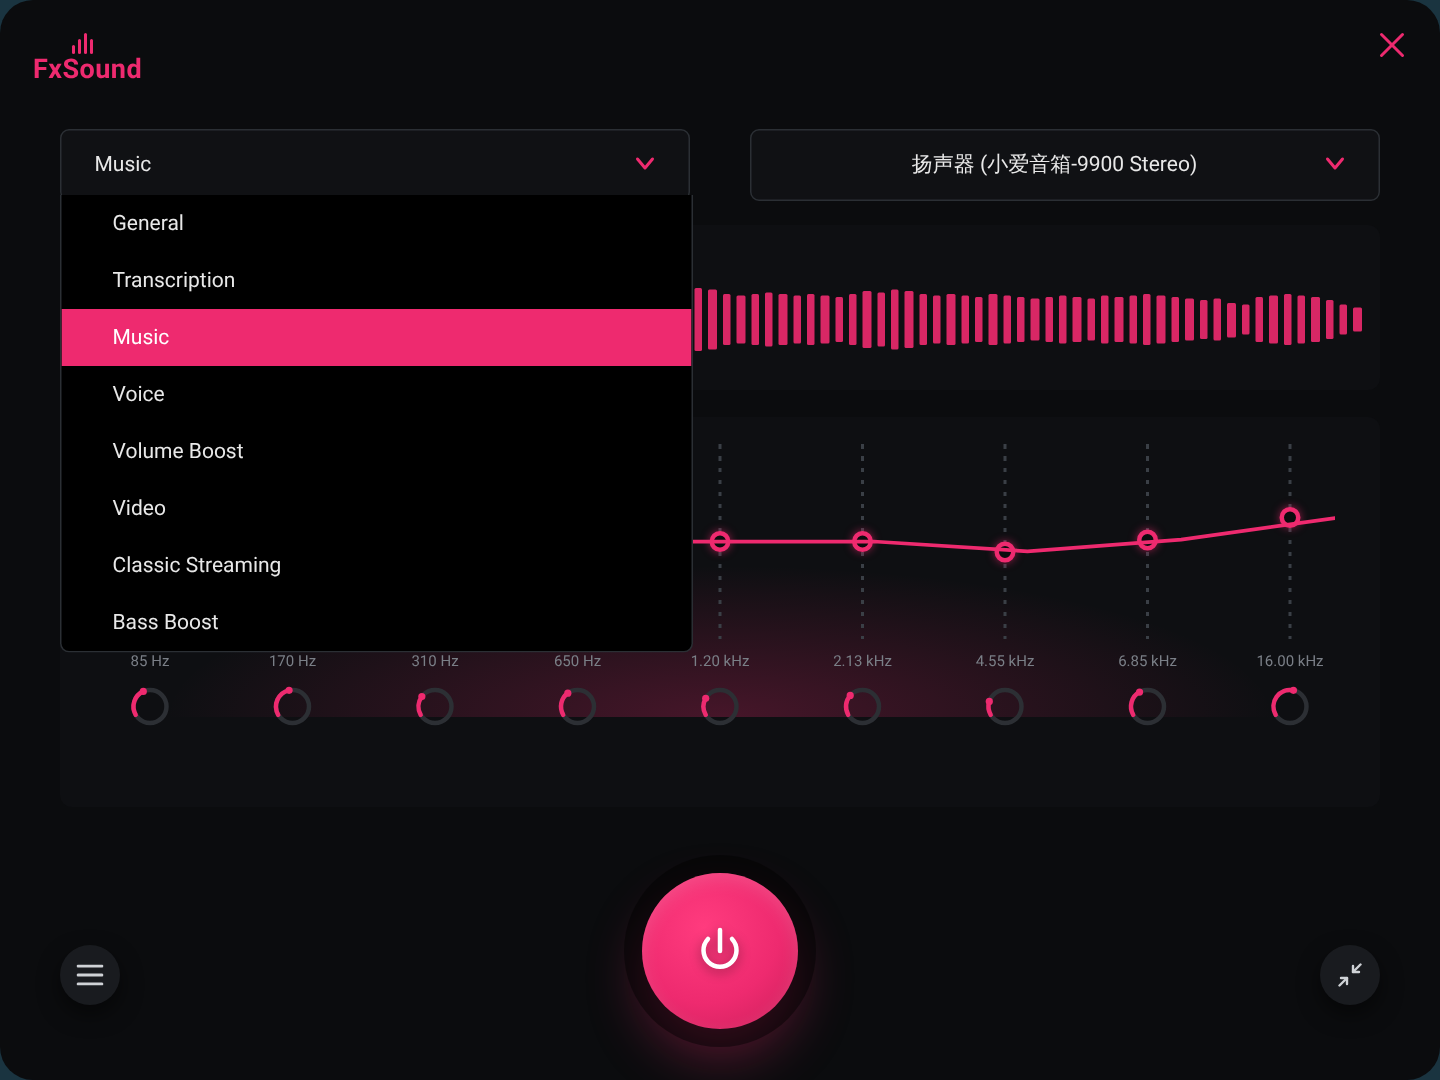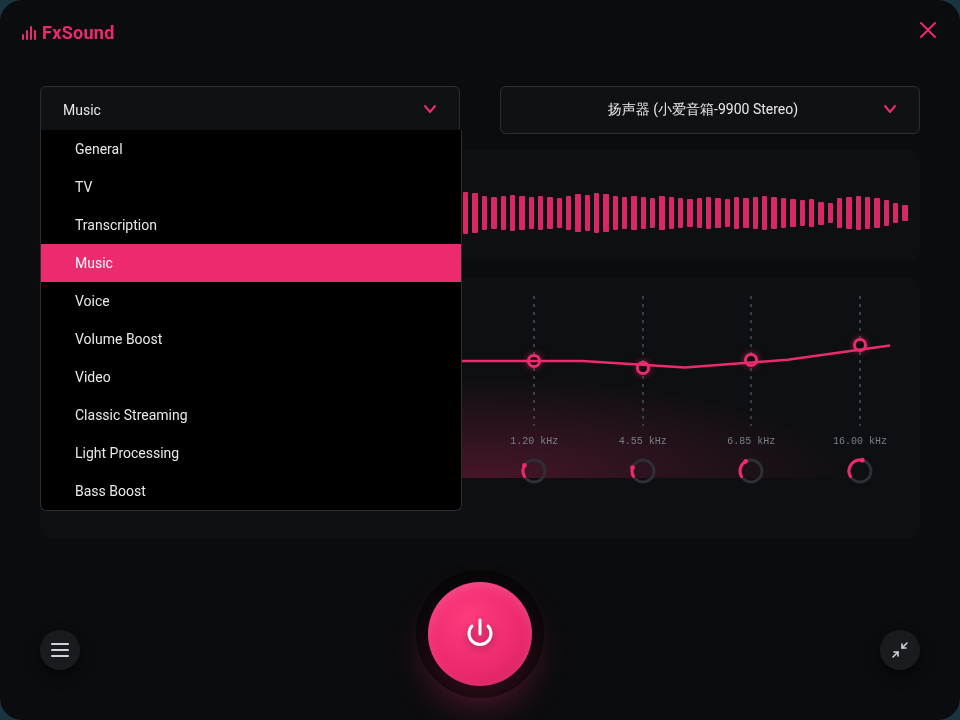--- a/index.html
+++ b/index.html
@@ -18,21 +18,21 @@
   .window{
     position:relative;
     width:960px;height:720px;
     background:var(--bg);
     border-radius:22px;
     box-sizing:border-box;
     overflow:hidden;
   }
   
   .titlebar{position:absolute;left:0;top:0;right:0;height:60px;}
-  .logo{position:absolute;left:22px;top:22px;display:flex;align-items:center;color:var(--pink);font-weight:700;font-size:18px;letter-spacing:0.3px;}
+  .logo{position:absolute;left:22px;top:22px;display:flex;align-items:center;color:var(--pink);font-weight:700;font-size:18px;letter-spacing:0.3px;flex-direction:column;}
   .logo .bars{display:flex;align-items:flex-end;gap:2px;margin-right:6px;}
   .logo .bars span{width:2px;background:var(--pink);display:block;border-radius:1px;}
   .logo .bars span:nth-child(1){height:6px}
   .logo .bars span:nth-child(2){height:10px}
   .logo .bars span:nth-child(3){height:14px}
   .logo .bars span:nth-child(4){height:10px}
   .close-btn{position:absolute;right:22px;top:20px;width:20px;height:20px;cursor:pointer;}
   .close-btn svg{display:block}
   
   .content{position:absolute;left:40px;right:40px;top:86px;bottom:120px;}
@@ -58,21 +58,20 @@
   .spectrum{
     margin-top:16px;height:110px;background:var(--panel2);border-radius:8px;
     position:relative;overflow:hidden;
   }
   .spectrum-bars{position:absolute;left:12px;right:12px;top:34px;bottom:18px;display:flex;align-items:center;gap:4px;}
   .spectrum-bars span{flex:1;background:var(--pink);border-radius:1px;opacity:.9;}
   
   .eqpanel{
     margin-top:18px;height:260px;background:var(--panel2);border-radius:8px;position:relative;
     overflow:hidden;
-    font-family:Liberation Mono, monospace;
   }
   .eq-glow{position:absolute;left:0;right:0;bottom:60px;height:120px;
     background:radial-gradient(60% 120% at 50% 100%, rgba(238,42,111,0.25), rgba(238,42,111,0) 70%);}
   .eq-columns{position:absolute;left:30px;right:30px;top:18px;bottom:16px;display:flex;justify-content:space-between;}
   .eq-col{width:60px;display:flex;flex-direction:column;align-items:center;position:relative;}
   .eq-track{width:2px;height:130px;background:repeating-linear-gradient(to bottom,#3a3f46 0 3px,transparent 3px 8px);position:relative;}
   .eq-node{position:absolute;left:50%;transform:translate(-50%,-50%);width:14px;height:14px;border-radius:50%;
     background:var(--bg);border:3px solid var(--pink);box-sizing:border-box;box-shadow:0 0 6px rgba(238,42,111,.6);}
   .eq-label{margin-top:10px;font-size:10px;color:var(--muted);}
   .eq-knob{margin-top:10px;width:28px;height:28px;}
@@ -291,20 +290,31 @@
             </div>
             <div class="eq-label">1.20 kHz</div>
             <div class="eq-knob"><svg width="28" height="28" viewBox="0 0 28 28">
                 <circle cx="14" cy="14" r="11" fill="none" stroke="#2c2f34" stroke-width="3"></circle>
                 <path d="M 4.473720558371173 19.499999999999996 A 11 11 0 0 1 4.473720558371177 8.499999999999996" fill="none" stroke="#ee2a6f" stroke-width="3" stroke-linecap="round"></path>
                 <circle cx="4.473720558371177" cy="8.499999999999996" r="2.4" fill="#ee2a6f"></circle>
               </svg></div>
           </div>
           <div class="eq-col">
             <div class="eq-track">
+              <div class="eq-node" style="top: 65px;"></div>
+            </div>
+            <div class="eq-label">2.13 kHz</div>
+            <div class="eq-knob"><svg width="28" height="28" viewBox="0 0 28 28">
+                <circle cx="14" cy="14" r="11" fill="none" stroke="#2c2f34" stroke-width="3"></circle>
+                <path d="M 4.473720558371173 19.499999999999996 A 11 11 0 0 1 5.825406919748666 6.6395633300525585" fill="none" stroke="#ee2a6f" stroke-width="3" stroke-linecap="round"></path>
+                <circle cx="5.825406919748666" cy="6.6395633300525585" r="2.4" fill="#ee2a6f"></circle>
+              </svg></div>
+          </div>
+          <div class="eq-col">
+            <div class="eq-track">
               <div class="eq-node" style="top: 71.5px;"></div>
             </div>
             <div class="eq-label">4.55 kHz</div>
             <div class="eq-knob"><svg width="28" height="28" viewBox="0 0 28 28">
                 <circle cx="14" cy="14" r="11" fill="none" stroke="#2c2f34" stroke-width="3"></circle>
                 <path d="M 4.473720558371173 19.499999999999996 A 11 11 0 0 1 3.5383783207533117 10.600813061875577" fill="none" stroke="#ee2a6f" stroke-width="3" stroke-linecap="round"></path>
                 <circle cx="3.5383783207533117" cy="10.600813061875577" r="2.4" fill="#ee2a6f"></circle>
               </svg></div>
           </div>
           <div class="eq-col">
@@ -328,28 +338,26 @@
                 <path d="M 4.473720558371173 19.499999999999996 A 11 11 0 0 1 16.287028598995356 3.240376391928139" fill="none" stroke="#ee2a6f" stroke-width="3" stroke-linecap="round"></path>
                 <circle cx="16.287028598995356" cy="3.240376391928139" r="2.4" fill="#ee2a6f"></circle>
               </svg></div>
           </div>
         </div>
     </div>
   </div>
 
   <div class="dropdown" id="preset-dropdown">
       <div class="item">General</div>
-      <div class="item">TV</div>
       <div class="item">Transcription</div>
       <div class="item selected">Music</div>
       <div class="item">Voice</div>
       <div class="item">Volume Boost</div>
       <div class="item">Video</div>
       <div class="item">Classic Streaming</div>
-      <div class="item">Light Processing</div>
       <div class="item">Bass Boost</div>
     </div>
 
   <div class="menu-btn">
     <svg width="18" height="14" viewBox="0 0 18 14">
       <line x1="1" y1="1" x2="17" y2="1" stroke="#cfd2d6" stroke-width="2" stroke-linecap="round"></line>
       <line x1="1" y1="7" x2="17" y2="7" stroke="#cfd2d6" stroke-width="2" stroke-linecap="round"></line>
       <line x1="1" y1="13" x2="17" y2="13" stroke="#cfd2d6" stroke-width="2" stroke-linecap="round"></line>
     </svg>
   </div>

